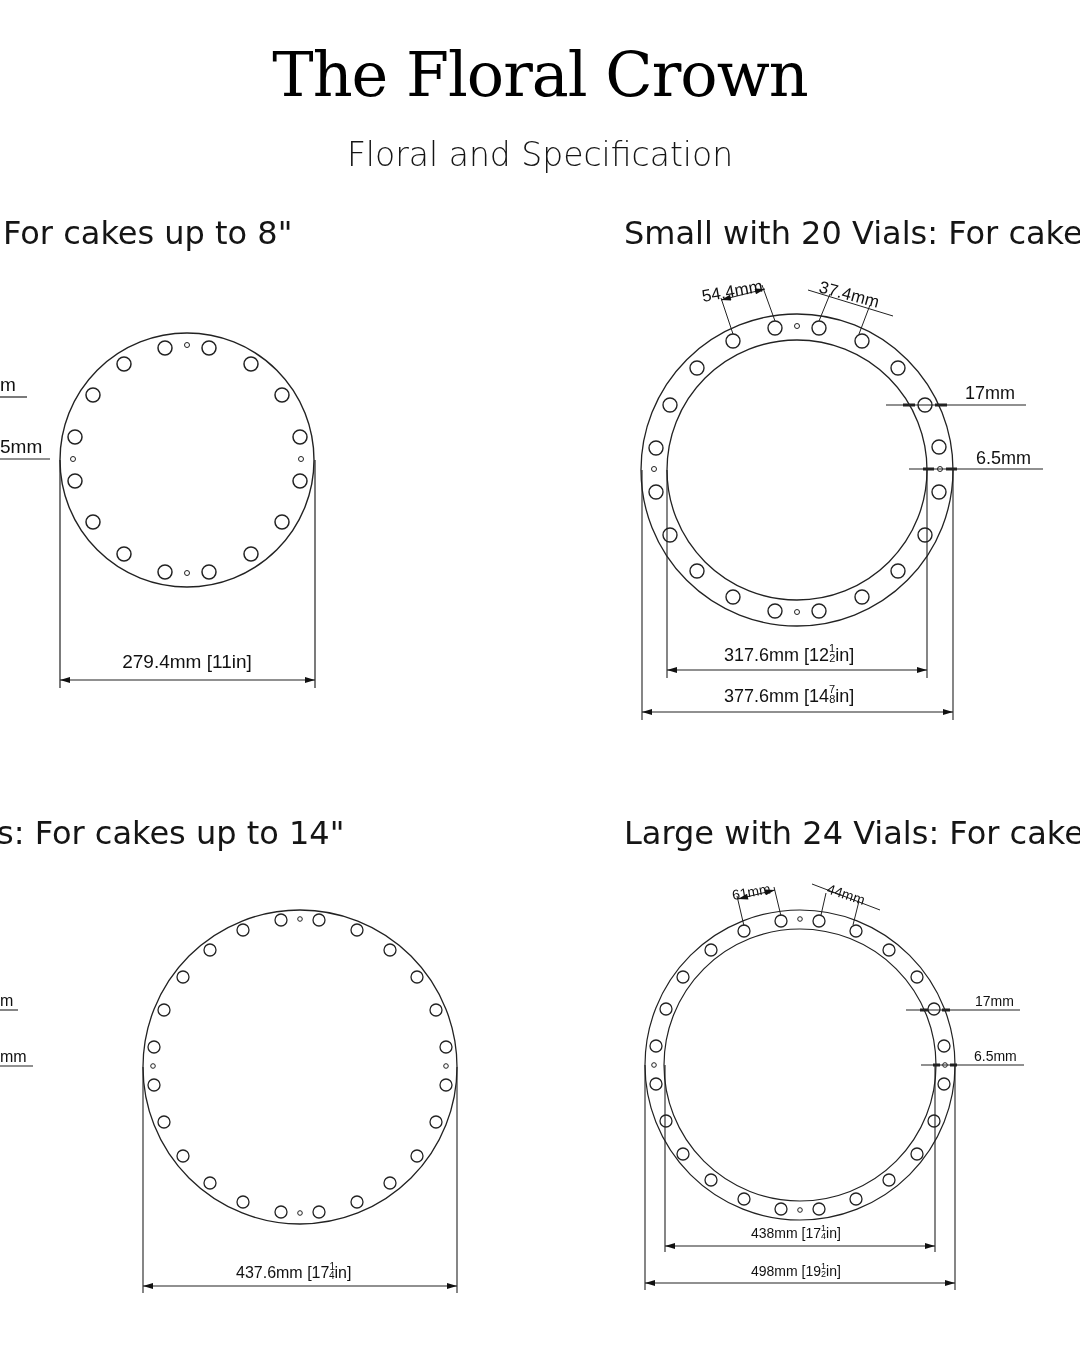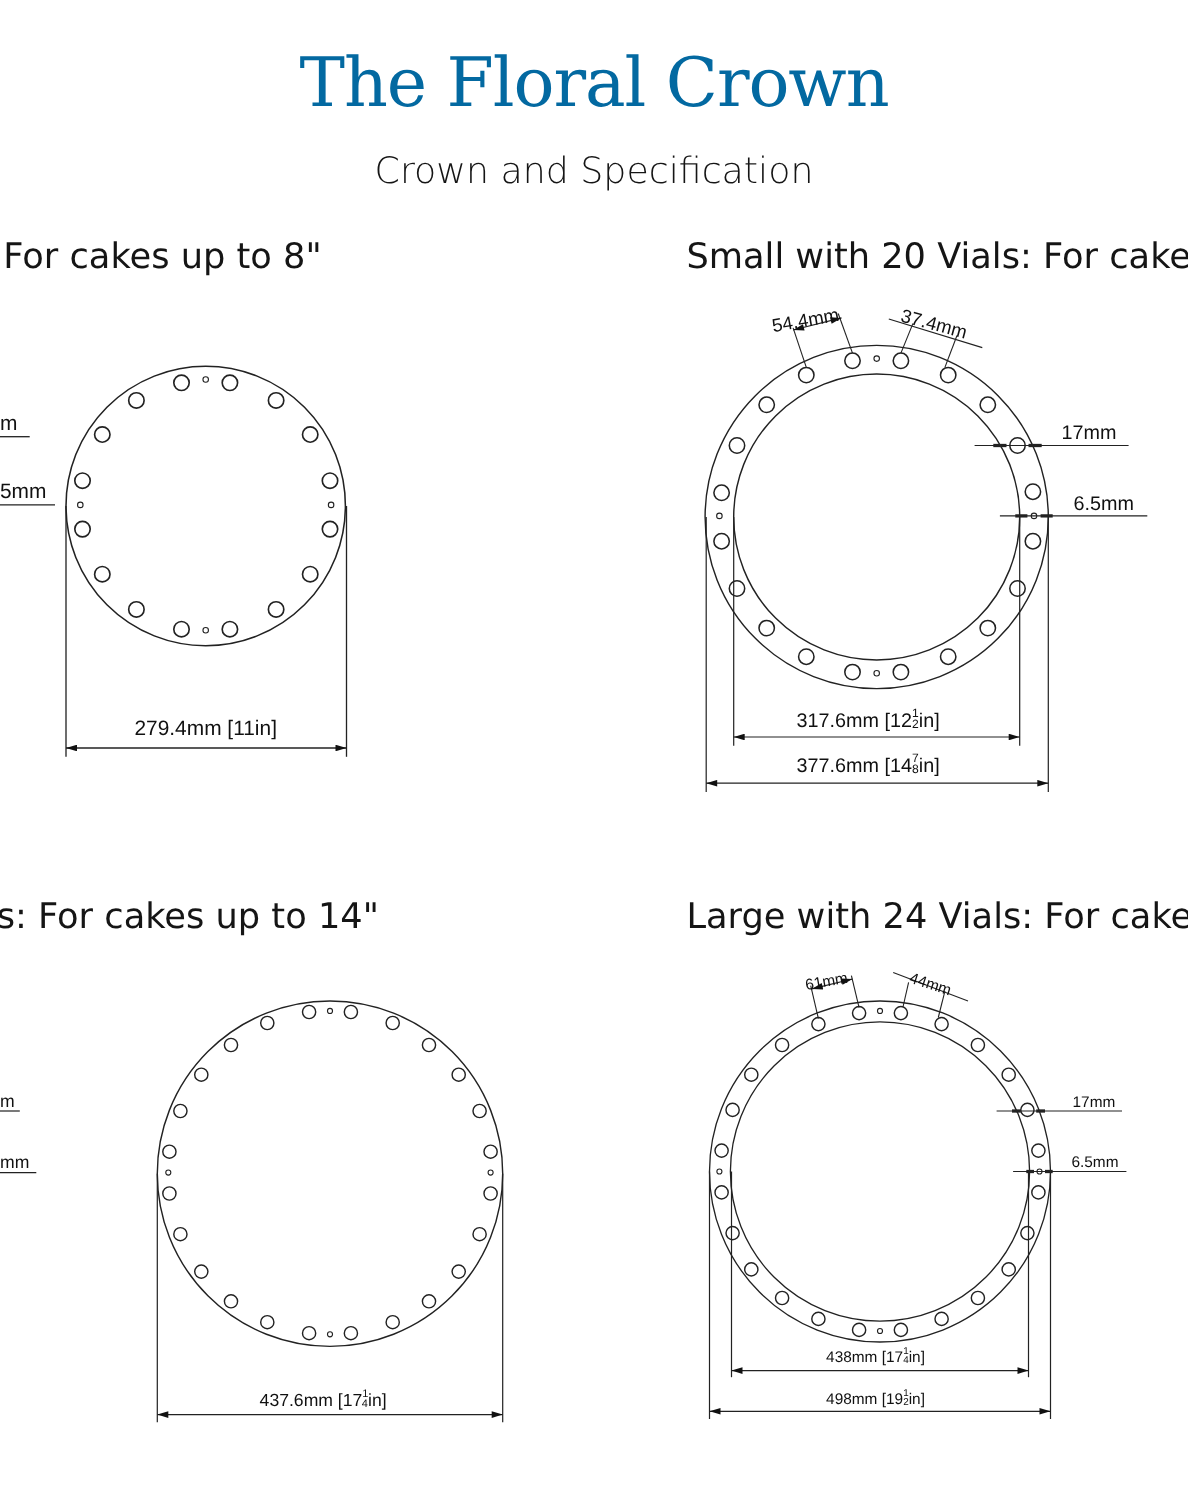--- a/index.html
+++ b/index.html
@@ -1,37 +1,37 @@
 <!DOCTYPE html>
 <html><head>
   <meta charset="utf-8">
   <style>
     html, body { margin: 0; padding: 0; background: #ffffff; }
     body { width: 1080px; height: 1350px; position: relative; overflow: hidden; }
     .title {
       position: absolute; left: 0; top: 38px; width: 1080px; text-align: center;
-      font-family: "DejaVu Serif", serif; font-size: 62px; color: #0369a1;
+      font-family: "DejaVu Serif", serif; font-size: 62px; color: #000000;
       letter-spacing: -1px; font-weight: normal;
     }
     .subtitle {
       position: absolute; left: 0; top: 135px; width: 1080px; text-align: center;
       font-family: "DejaVu Sans", sans-serif; font-size: 33px; color: #151515; font-weight: 300;
     }
     .heading {
       position: absolute; font-family: "DejaVu Sans", sans-serif; font-size: 32px;
       color: #151515; white-space: nowrap;
     }
     svg.drawing { position: absolute; left: 0; top: 0; }
     svg text { font-family: "Liberation Sans", sans-serif; fill: #111; }
   </style>
 </head>
 <body>
 
 <div class="title">The Floral Crown</div>
-<div class="subtitle">Crown and Specification</div>
+<div class="subtitle">Floral and Specification</div>
 
 <div class="heading" style="left:3px; top:214px;">For cakes up to 8"</div>
 <div class="heading" style="left:624px; top:214px;">Small with 20 Vials: For cake</div>
 <div class="heading" style="left:-3px; top:814px;">s: For cakes up to 14"</div>
 <div class="heading" style="left:624px; top:814px;">Large with 24 Vials: For cake</div>
 
 <svg class="drawing" width="1080" height="1350" viewBox="0 0 1080 1350">
   <defs>
     <marker id="arr" viewBox="0 0 10 6" refX="10" refY="3" markerWidth="16" markerHeight="6" orient="auto-start-reverse" markerUnits="userSpaceOnUse">
       <path d="M0,0 L10,3 L0,6 z" fill="#111"></path>

